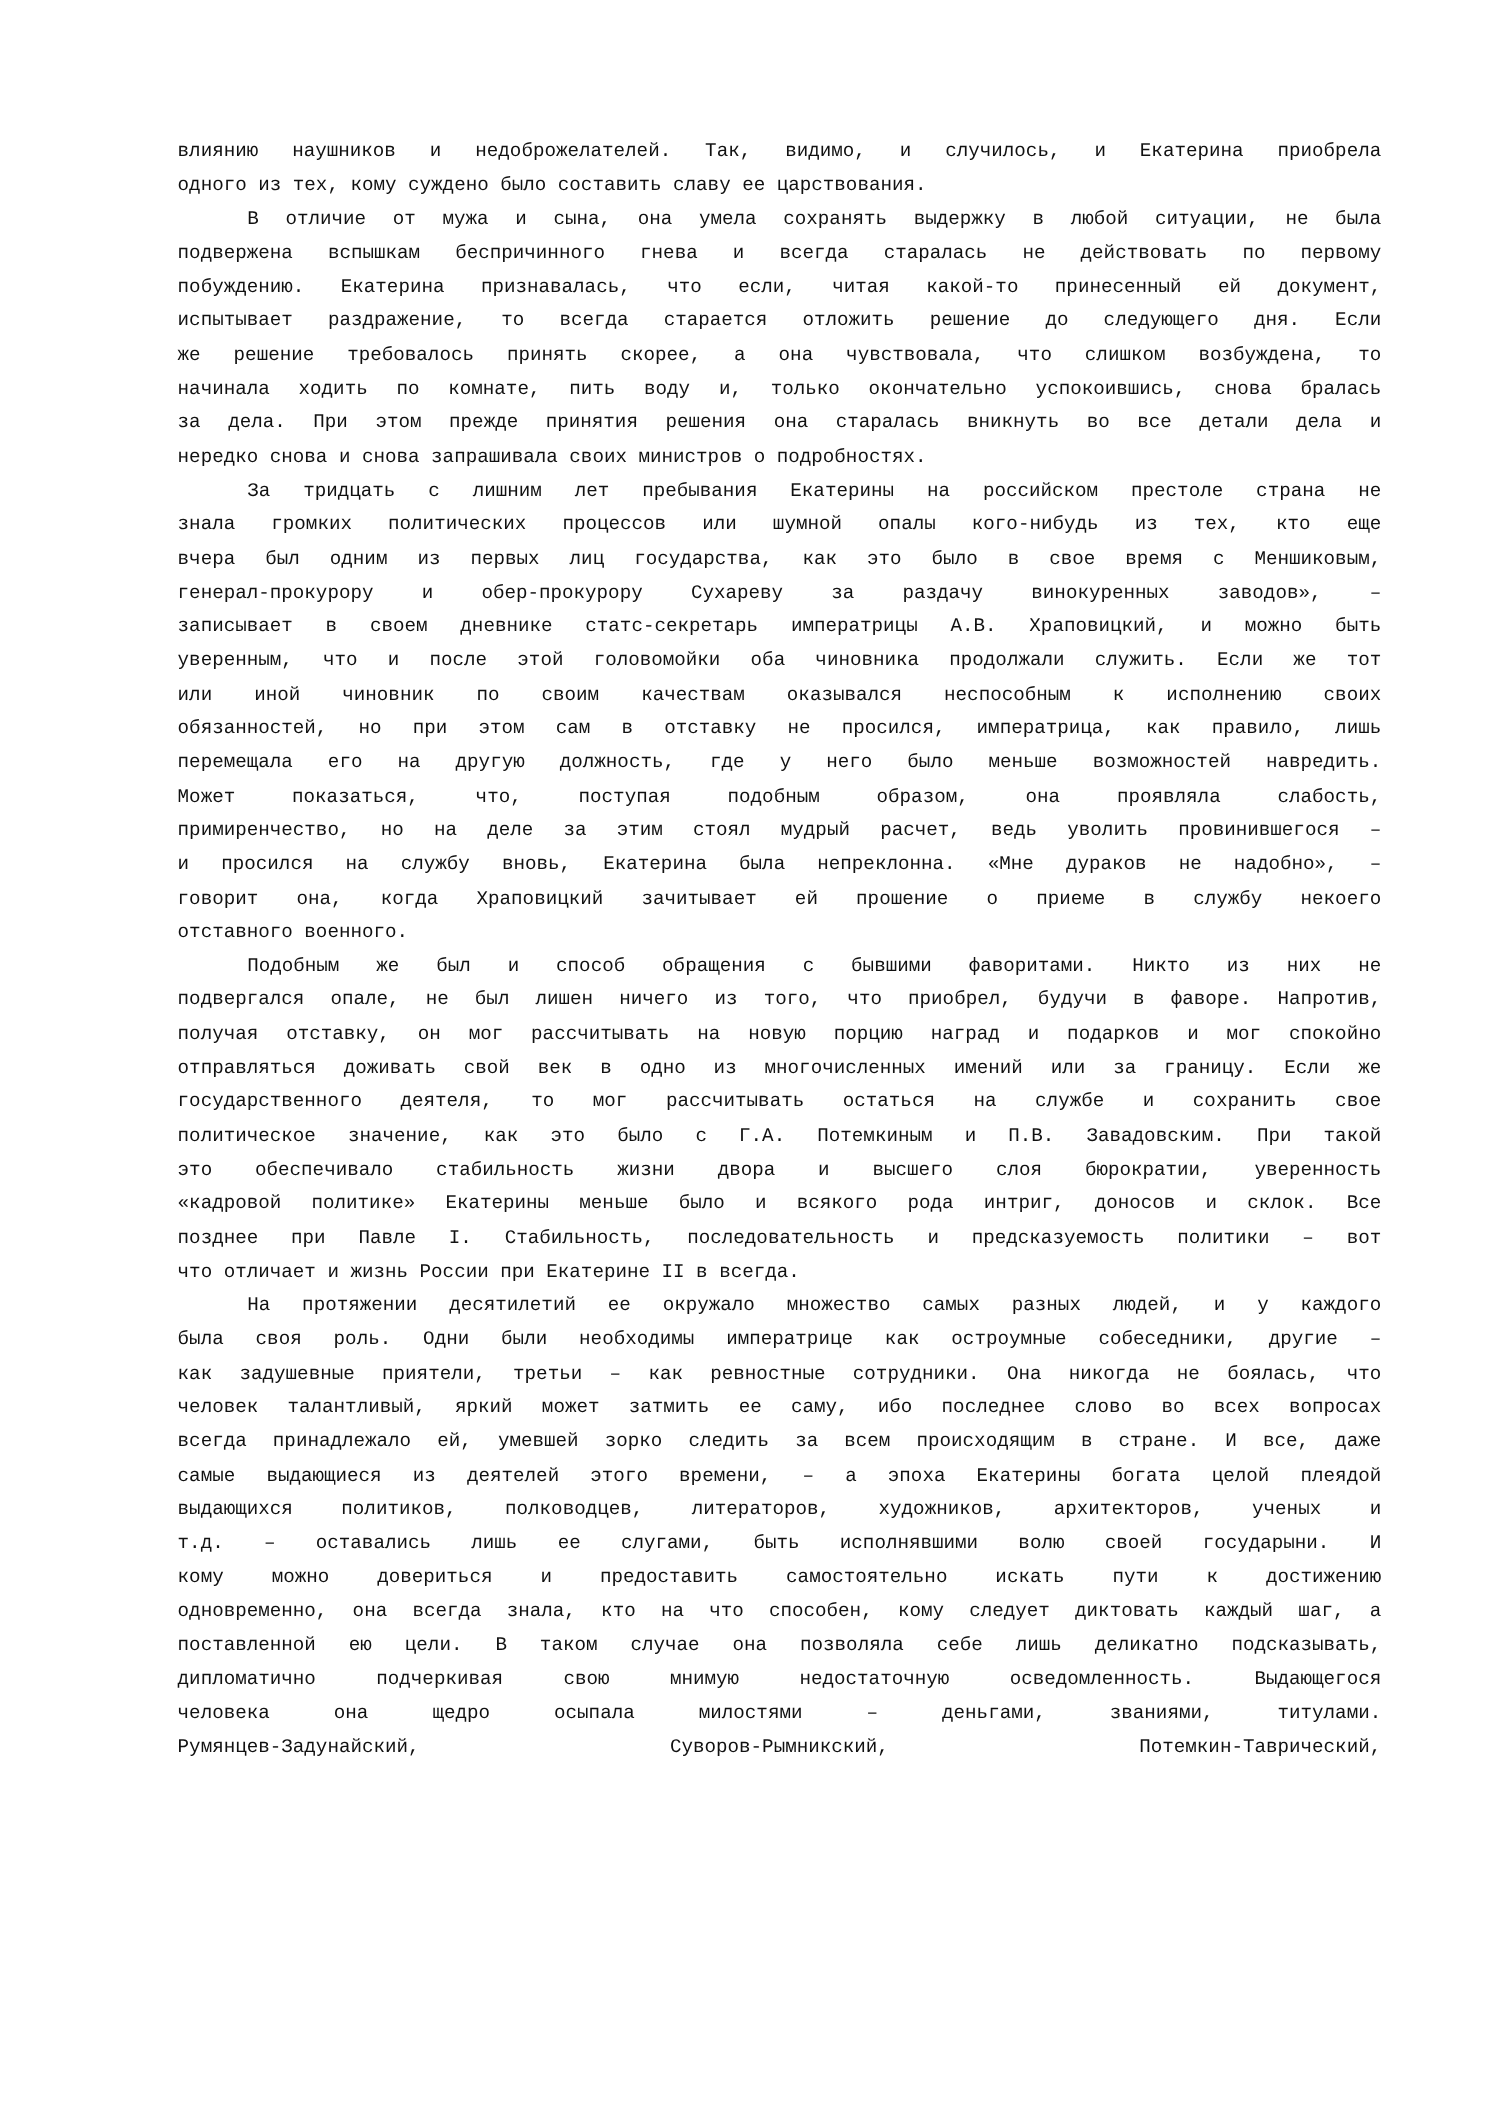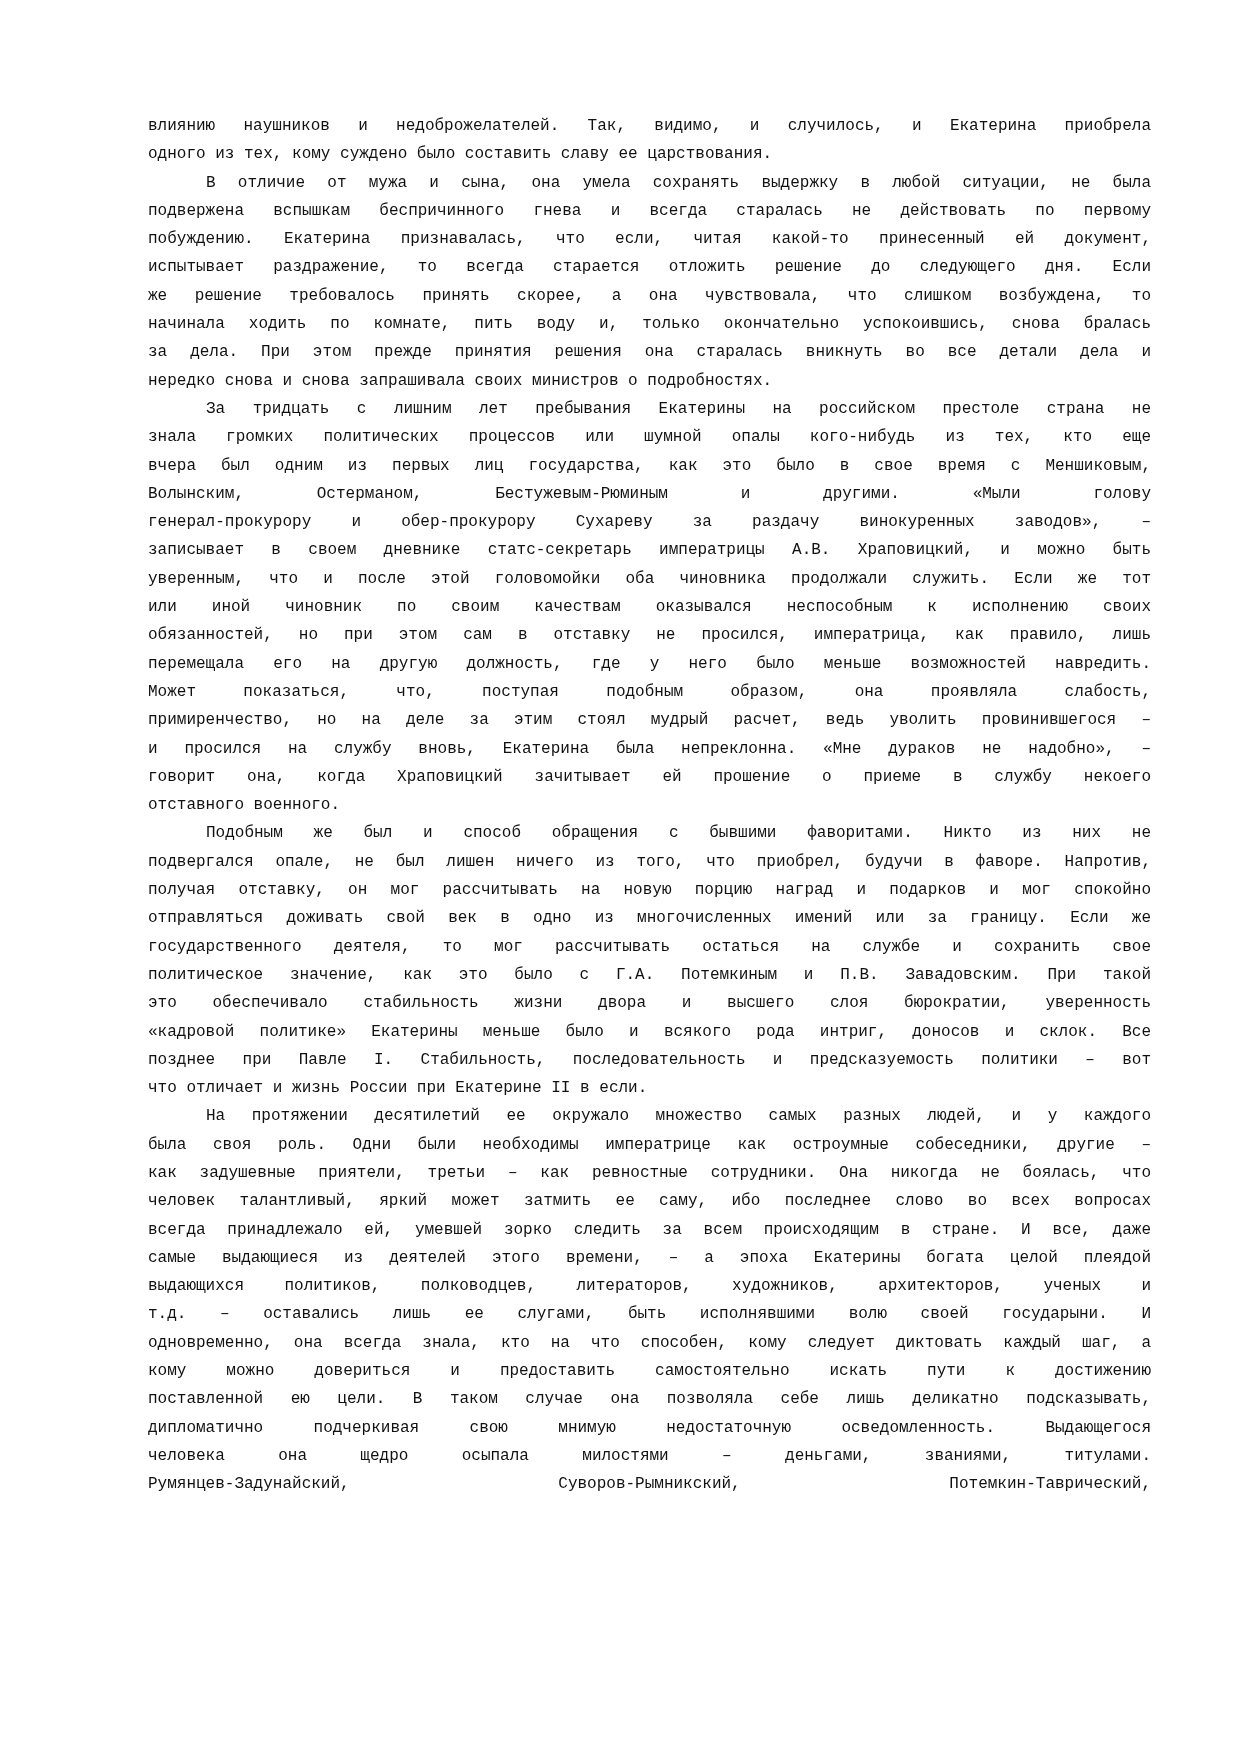--- a/index.html
+++ b/index.html
@@ -56,23 +56,20 @@
       <div class="line indent">
         <span>За тридцать с лишним лет пребывания Екатерины на российском престоле страна не</span>
       </div>
       <div class="line">
         <span>знала громких политических процессов или шумной опалы кого-нибудь из тех, кто еще</span>
       </div>
       <div class="line">
         <span>вчера был одним из первых лиц государства, как это было в свое время с Меншиковым,</span>
       </div>
       <div class="line">
-        <span>Волынским, Остерманом, Бестужевым-Рюминым и другими. «Мыли голову</span>
-      </div>
-      <div class="line">
         <span>генерал-прокурору и обер-прокурору Сухареву за раздачу винокуренных заводов», –</span>
       </div>
       <div class="line">
         <span>записывает в своем дневнике статс-секретарь императрицы А.В. Храповицкий, и можно быть</span>
       </div>
       <div class="line">
         <span>уверенным, что и после этой головомойки оба чиновника продолжали служить. Если же тот</span>
       </div>
       <div class="line">
         <span>или иной чиновник по своим качествам оказывался неспособным к исполнению своих</span>
@@ -121,21 +118,21 @@
       <div class="line">
         <span>это обеспечивало стабильность жизни двора и высшего слоя бюрократии, уверенность</span>
       </div>
       <div class="line">
         <span>«кадровой политике» Екатерины меньше было и всякого рода интриг, доносов и склок. Все</span>
       </div>
       <div class="line">
         <span>позднее при Павле I. Стабильность, последовательность и предсказуемость политики – вот</span>
       </div>
       <div class="line last">
-        <span>что отличает и жизнь России при Екатерине II в если.</span>
+        <span>что отличает и жизнь России при Екатерине II в всегда.</span>
       </div>
     </div>
     <div>
       <div class="line indent">
         <span>На протяжении десятилетий ее окружало множество самых разных людей, и у каждого</span>
       </div>
       <div class="line">
         <span>была своя роль. Одни были необходимы императрице как остроумные собеседники, другие –</span>
       </div>
       <div class="line">
@@ -150,24 +147,24 @@
       <div class="line">
         <span>самые выдающиеся из деятелей этого времени, – а эпоха Екатерины богата целой плеядой</span>
       </div>
       <div class="line">
         <span>выдающихся политиков, полководцев, литераторов, художников, архитекторов, ученых и</span>
       </div>
       <div class="line">
         <span>т.д. – оставались лишь ее слугами, быть исполнявшими волю своей государыни. И</span>
       </div>
       <div class="line">
-        <span>одновременно, она всегда знала, кто на что способен, кому следует диктовать каждый шаг, а</span>
+        <span>кому можно довериться и предоставить самостоятельно искать пути к достижению</span>
       </div>
       <div class="line">
-        <span>кому можно довериться и предоставить самостоятельно искать пути к достижению</span>
+        <span>одновременно, она всегда знала, кто на что способен, кому следует диктовать каждый шаг, а</span>
       </div>
       <div class="line">
         <span>поставленной ею цели. В таком случае она позволяла себе лишь деликатно подсказывать,</span>
       </div>
       <div class="line">
         <span>дипломатично подчеркивая свою мнимую недостаточную осведомленность. Выдающегося</span>
       </div>
       <div class="line">
         <span>человека она щедро осыпала милостями – деньгами, званиями, титулами.</span>
       </div>

